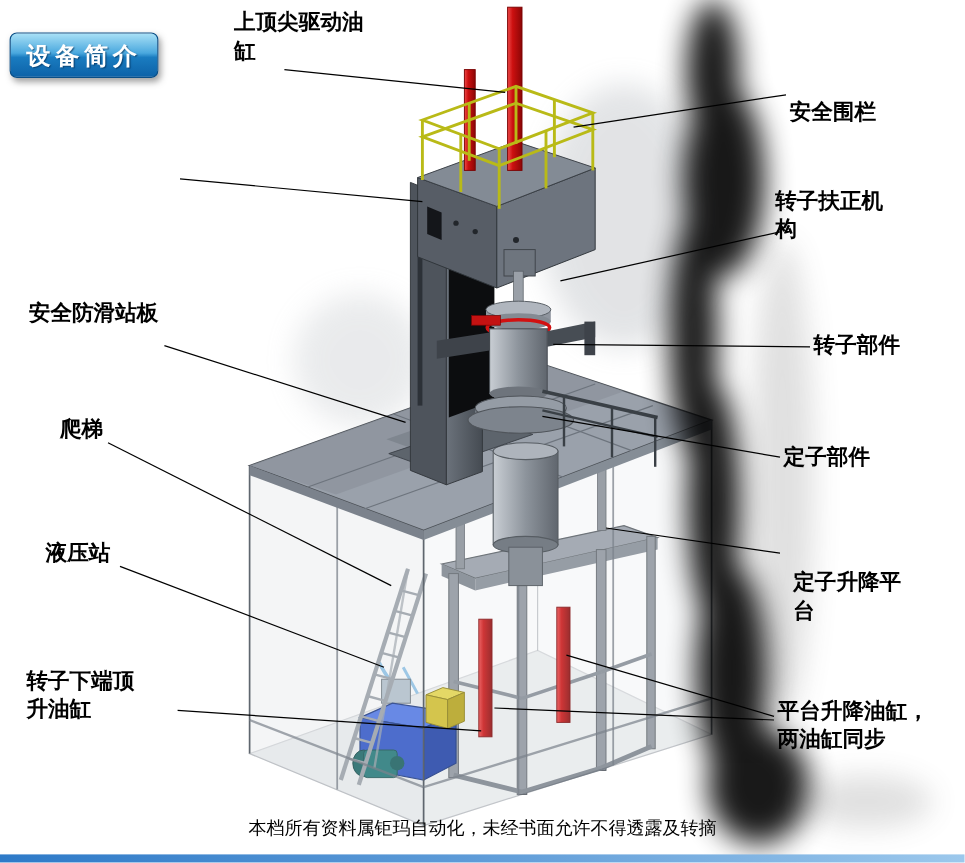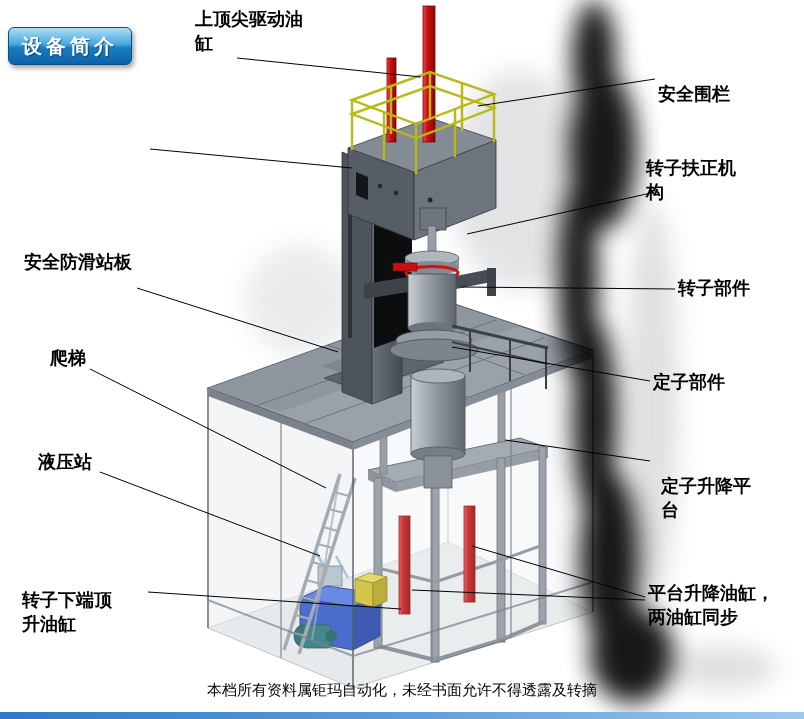--- a/index.html
+++ b/index.html
@@ -253,19 +253,19 @@
 
   <div class="callout" style="left:195px;top:8px;width:114px;font-family:Liberation Mono, monospace;">上顶尖驱动油缸</div>
   <div class="callout" style="left:658px;top:62px;width:76px;margin-top:20px;">安全围栏</div>
   <div class="callout" style="left:646px;top:156px;width:96px;">转子扶正机构</div>
   <div class="callout" style="left:24px;top:250px;width:112px;">安全防滑站板</div>
   <div class="callout" style="left:678px;top:276px;width:76px;">转子部件</div>
   <div class="callout" style="left:50px;top:346px;width:40px;">爬梯</div>
   <div class="callout" style="left:653px;top:370px;width:76px;">定子部件</div>
   <div class="callout" style="left:38px;top:450px;width:58px;">液压站</div>
   <div class="callout" style="left:661px;top:446px;width:96px;margin-top:28px;">定子升降平台</div>
-  <div class="callout" style="left:22px;top:556px;width:96px;margin-top:32px;">转子下端顶升油缸</div>
+  <div class="callout" style="left:22px;top:556px;width:96px;">转子下端顶升油缸</div>
   <div class="callout" style="left:648px;top:581px;width:130px;">平台升降油缸，两油缸同步</div>
 
   <div class="footer">本档所有资料属钜玛自动化，未经书面允许不得透露及转摘</div>
   <div class="bottom-bar"></div>
 
 </div>
 
 </body></html>

